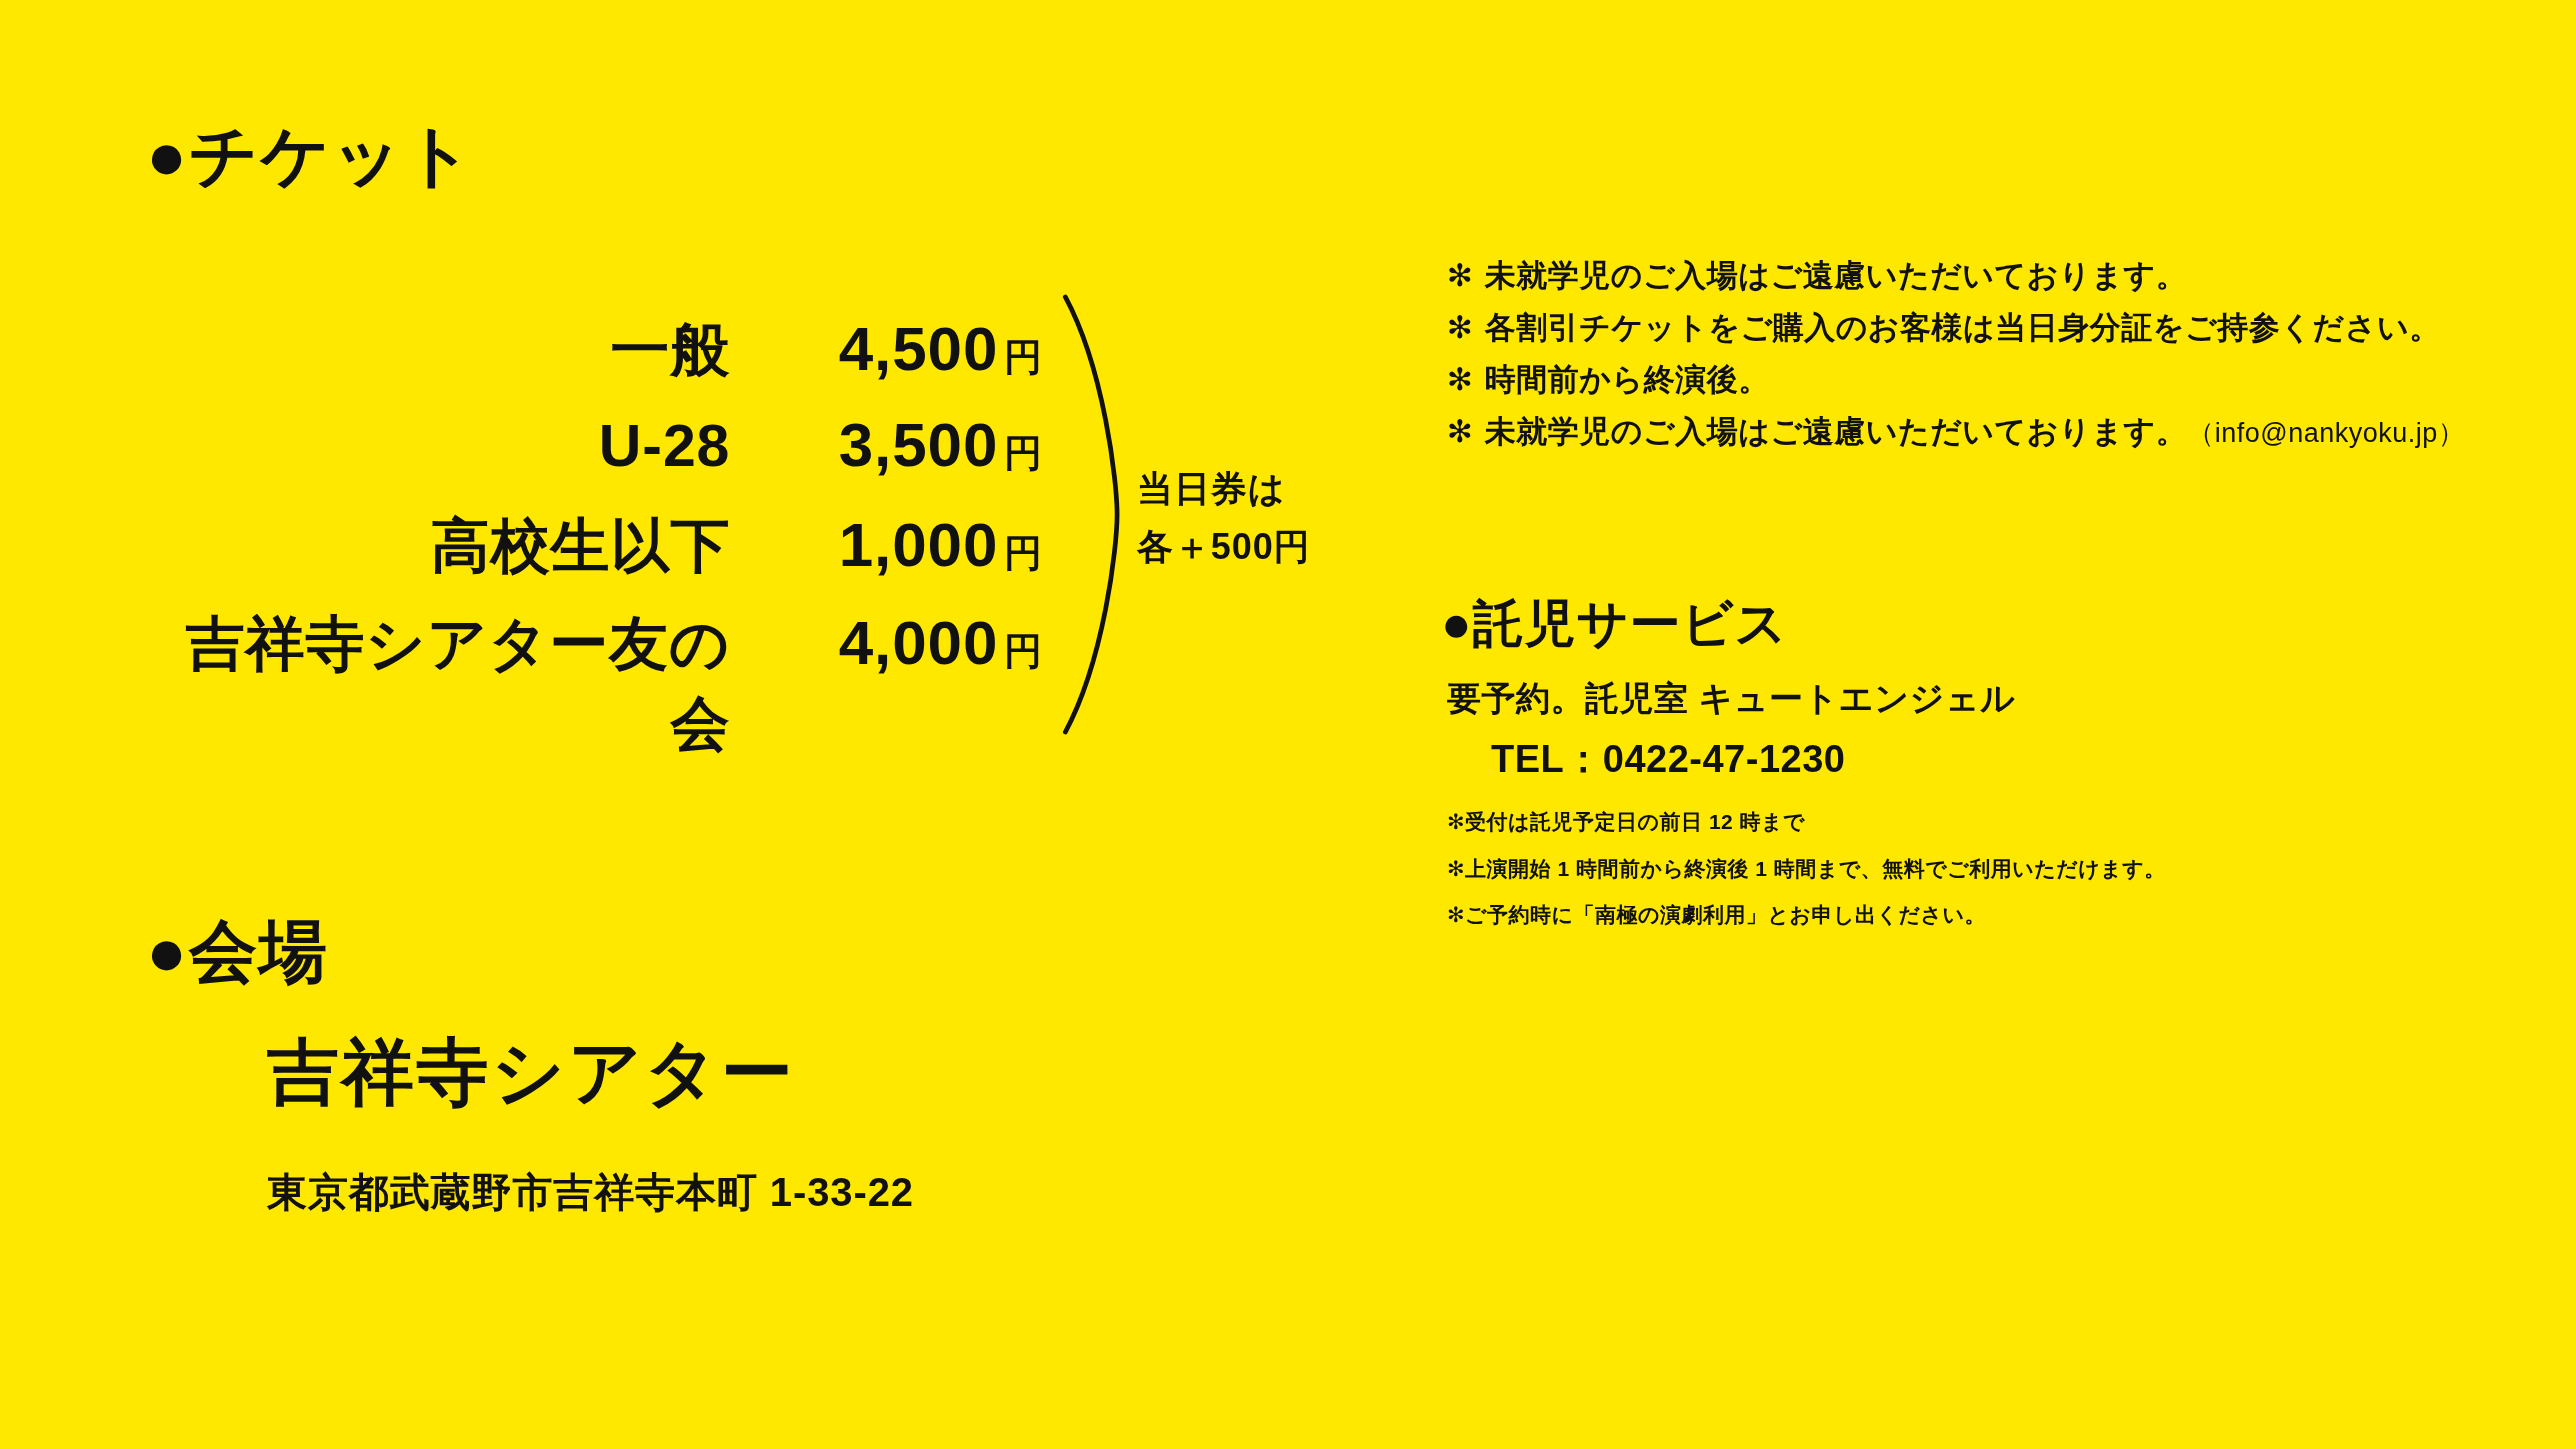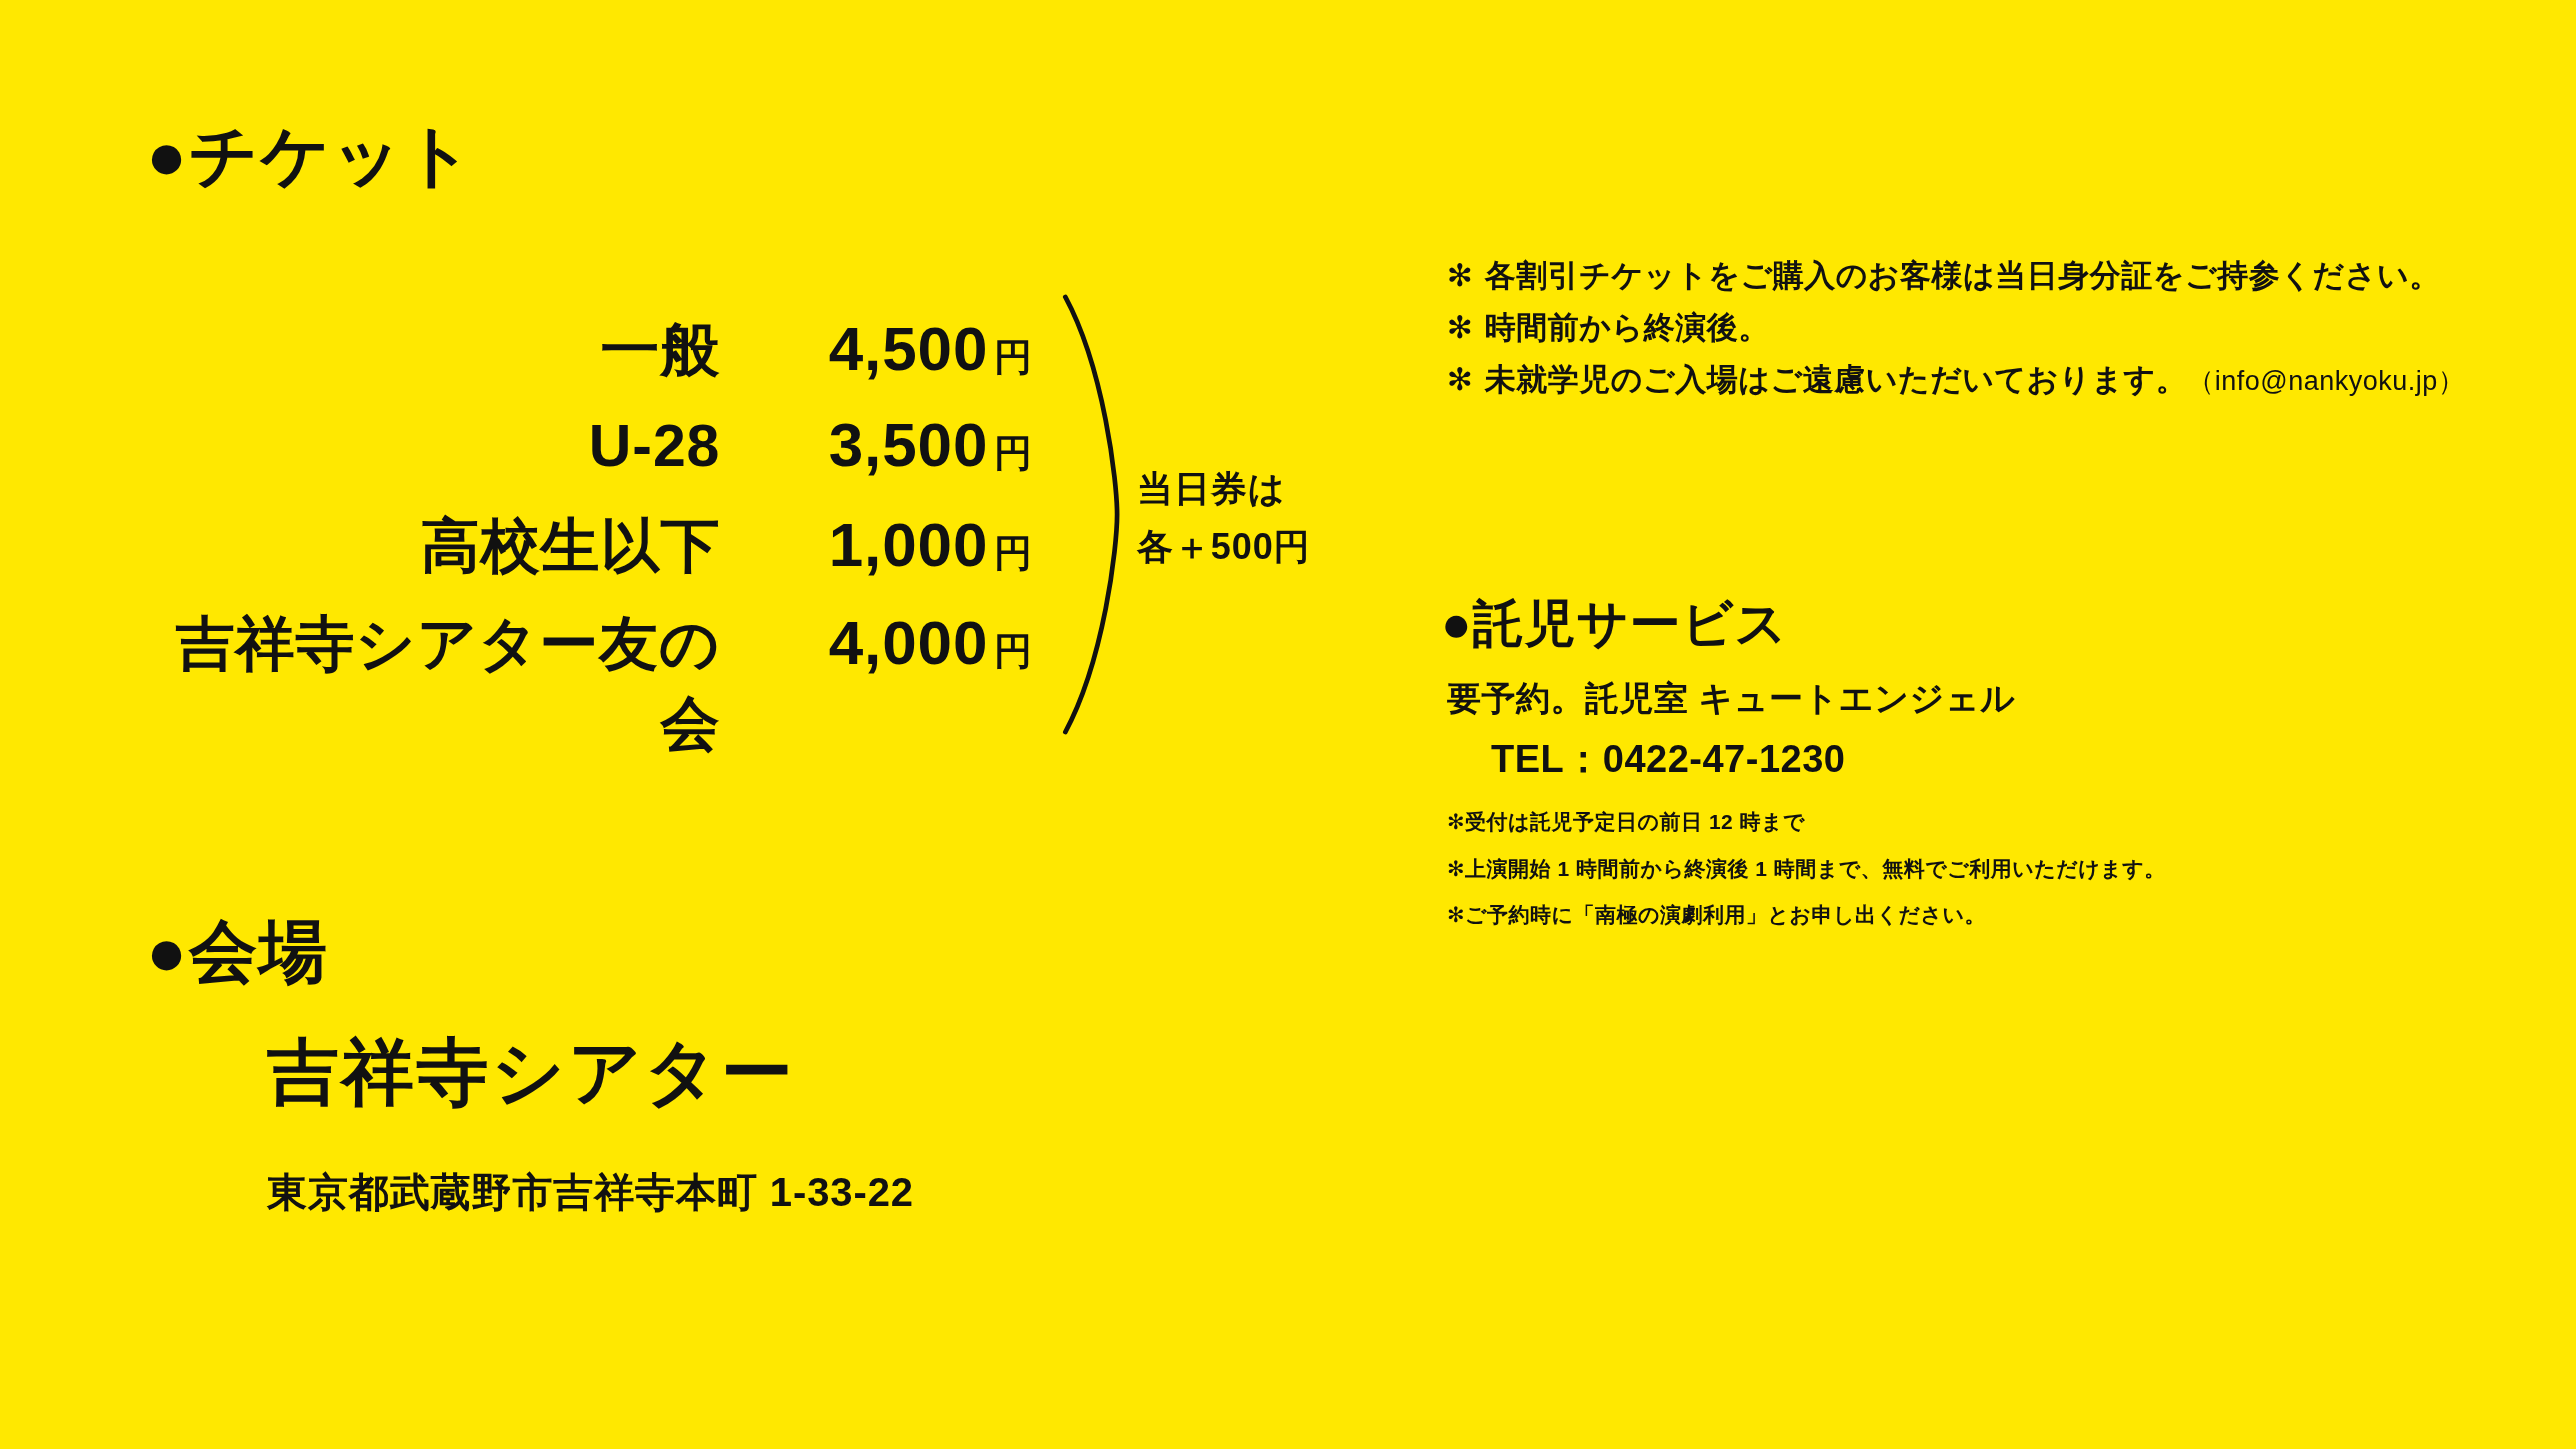--- a/index.html
+++ b/index.html
@@ -35,21 +35,21 @@
   .heading-sub {
     font-size: 51px;
     font-weight: 700;
     letter-spacing: 0.9px;
     line-height: 1;
   }
 
   
   .price-table {
     position: absolute;
-    left: 136px;
+    left: 146px;
     top: 311px;
     width: 896px;
   }
   .price-row {
     display: flex;
     align-items: baseline;
     justify-content: flex-end;
     height: 98px;
   }
   .price-label {
@@ -208,20 +208,23 @@
     <path d="M 29 4 C 70 80, 84 200, 84 235 C 84 270, 70 390, 29 466" fill="none" stroke="#111111" stroke-width="5" stroke-linecap="round"></path>
   </svg>
 
   <div class="sameday">
     <div>当日券は</div>
     <div>各＋500円</div>
   </div>
 
   <div class="notes">
 
+    <div class="note-line">
+      <span class="note-star">✻</span><span>未就学児のご入場はご遠慮いただいております。</span>
+    </div>
 
     <div class="note-line">
       <span class="note-star">✻</span><span>各割引チケットをご購入のお客様は当日身分証をご持参ください。</span>
     </div>
 
     <div class="note-line">
       <span class="note-star">✻</span><span>時間前から終演後。</span>
     </div>
 
     <div class="note-line">

